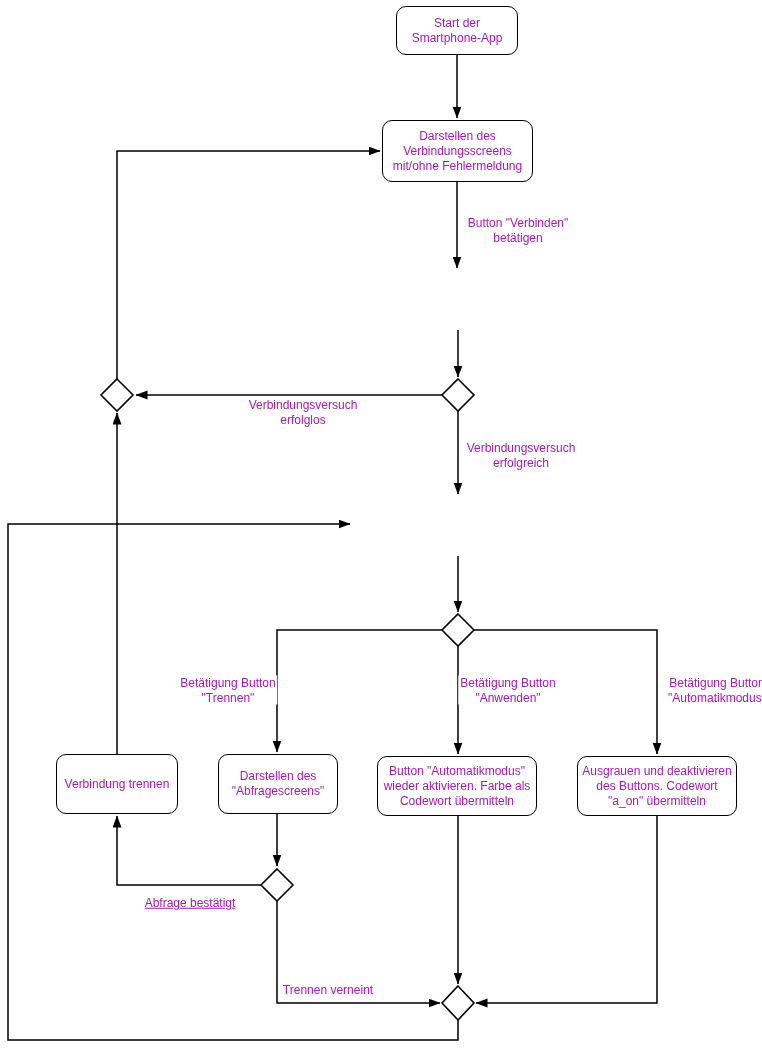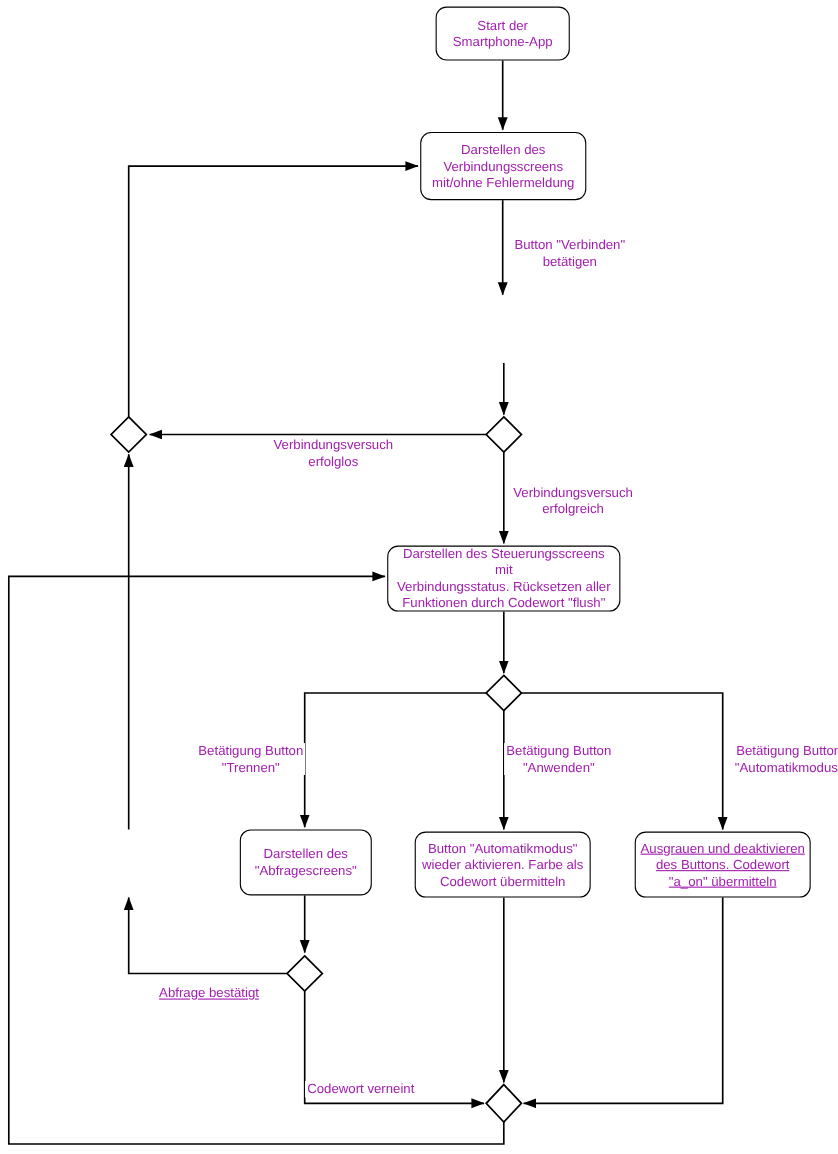--- a/index.html
+++ b/index.html
@@ -96,33 +96,31 @@
   </svg>
 
   <div class="node" style="left:396px; top:6px; width:122px; height:49px;">Start der
 Smartphone-App</div>
 
   <div class="node" style="left:382px; top:120px; width:151px; height:62px;">Darstellen des
 Verbindungsscreens
 mit/ohne Fehlermeldung</div>
 
 
-  <div class="node" style="left:352px; top:496px; width:212px; height:60px;">Darstellen des Steuerungsscreens mit
-Verbindungsstatus. Rücksetzen aller
-Funktionen durch Codewort "flush"</div>
 
+  <div class="node" style="left:56px; top:754px; width:122px; height:60px;">Verbindung trennen</div>
 
   <div class="node" style="left:218px; top:754px; width:120px; height:60px;">Darstellen des
 "Abfragescreens"</div>
 
   <div class="node" style="left:377px; top:756px; width:160px; height:60px;">Button "Automatikmodus"
 wieder aktivieren. Farbe als
 Codewort übermitteln</div>
 
-  <div class="node" style="left:577px; top:756px; width:160px; height:60px;text-decoration:underline;">Ausgrauen und deaktivieren
+  <div class="node" style="left:577px; top:756px; width:160px; height:60px;">Ausgrauen und deaktivieren
 des Buttons. Codewort
 "a_on" übermitteln</div>
 
   <div class="edge-label" style="left:518px; top:230px;">Button "Verbinden"
 betätigen</div>
 
   <div class="edge-label" style="left:303px; top:412px;">Verbindungsversuch
 erfolglos</div>
 
   <div class="edge-label" style="left:521px; top:455px;">Verbindungsversuch
@@ -132,15 +130,15 @@
 "Trennen"</div>
 
   <div class="edge-label" style="left:508px; top:690px;">Betätigung Button
 "Anwenden"</div>
 
   <div class="edge-label" style="left:717px; top:690px;">Betätigung Button
 "Automatikmodus"</div>
 
   <div class="edge-label" style="left:190px; top:903px;text-decoration:underline;">Abfrage bestätigt</div>
 
-  <div class="edge-label" style="left:328px; top:990px;">Codewort verneint</div>
+  <div class="edge-label" style="left:328px; top:990px;">Trennen verneint</div>
 
 </div>
 
 </body></html>

